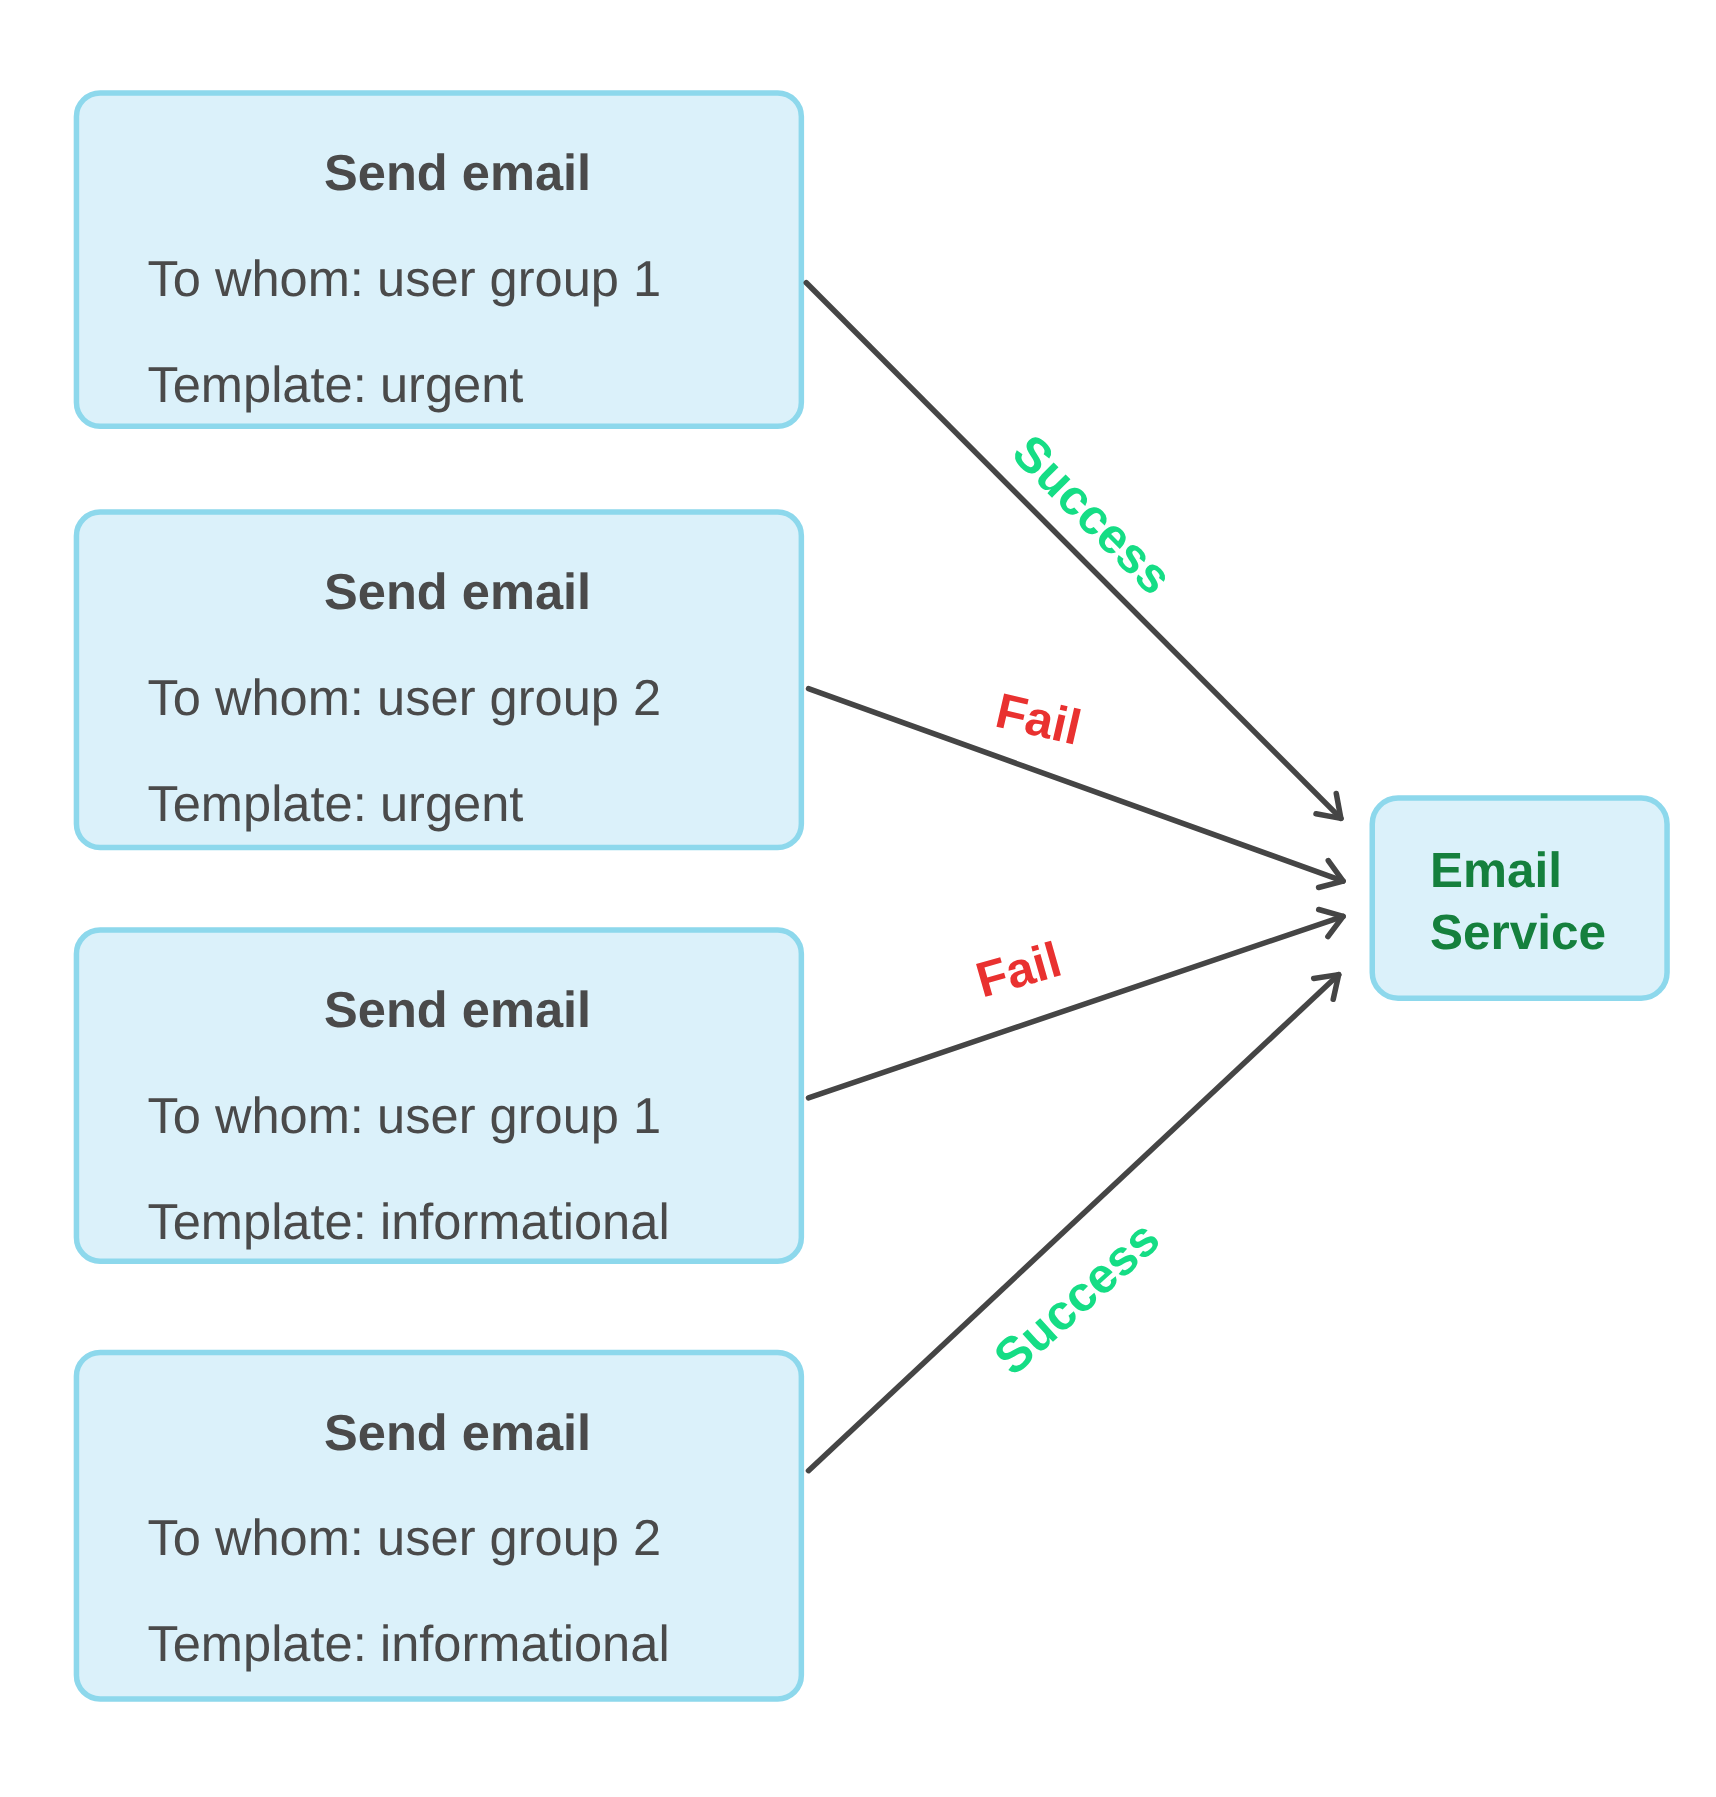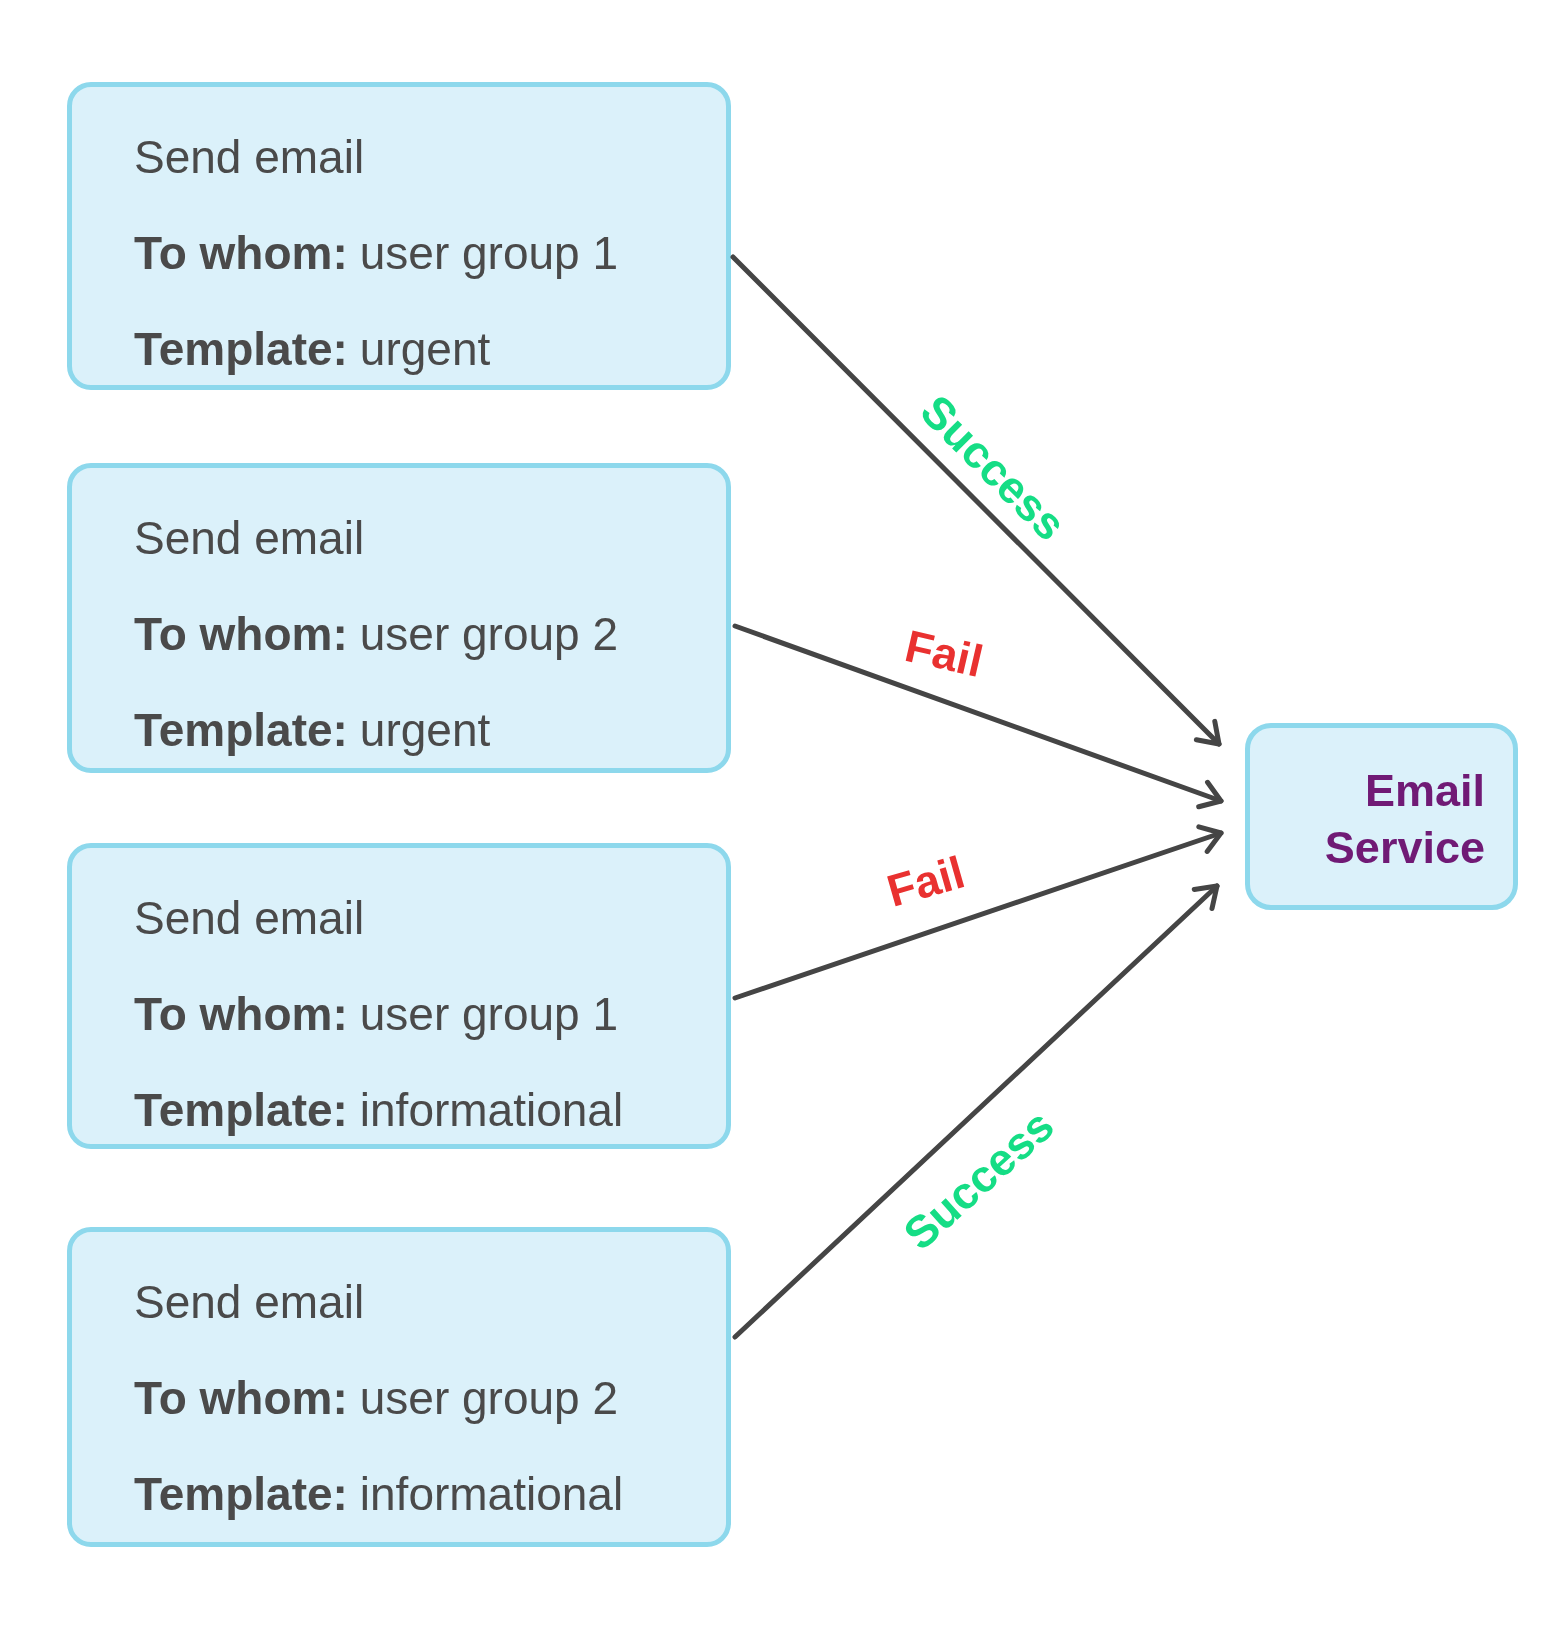--- a/index.html
+++ b/index.html
@@ -20,37 +20,36 @@
     border-radius:24px;
     color:#4a4a4a;
     padding:44px 28px 0 62px;
   }
   .row{
     font-size:46px;
     line-height:52px;
     margin-bottom:44px;
     white-space:nowrap;
   }
-  .row .lbl{font-weight:bold;}
+  .row .lbl{font-weight:normal;}
   .row .val{margin-left:0.26em;margin-top:45px;}
-  .title{font-weight:normal;}
+  .title{font-weight:bold;text-align:center;}
   .service-box{
     position:absolute;
     left:1245px;top:723px;
     width:273px;height:187px;
     box-sizing:border-box;
     background:#dbf1fa;
     border:5px solid #8dd8ec;
     border-radius:26px;
-    color:#701a75;
+    color:#15803d;
     font-size:45px;
     font-weight:bold;
     line-height:57px;
     padding:34px 28px 0 50px;
-    text-align:right;
   }
   svg.arrows{
     position:absolute;
     left:0;top:0;
     pointer-events:none;
   }
   .arrow-label{
     position:absolute;
     transform:translate(-50%,-50%) rotate(var(--rot,0deg));
     font-size:45px;

